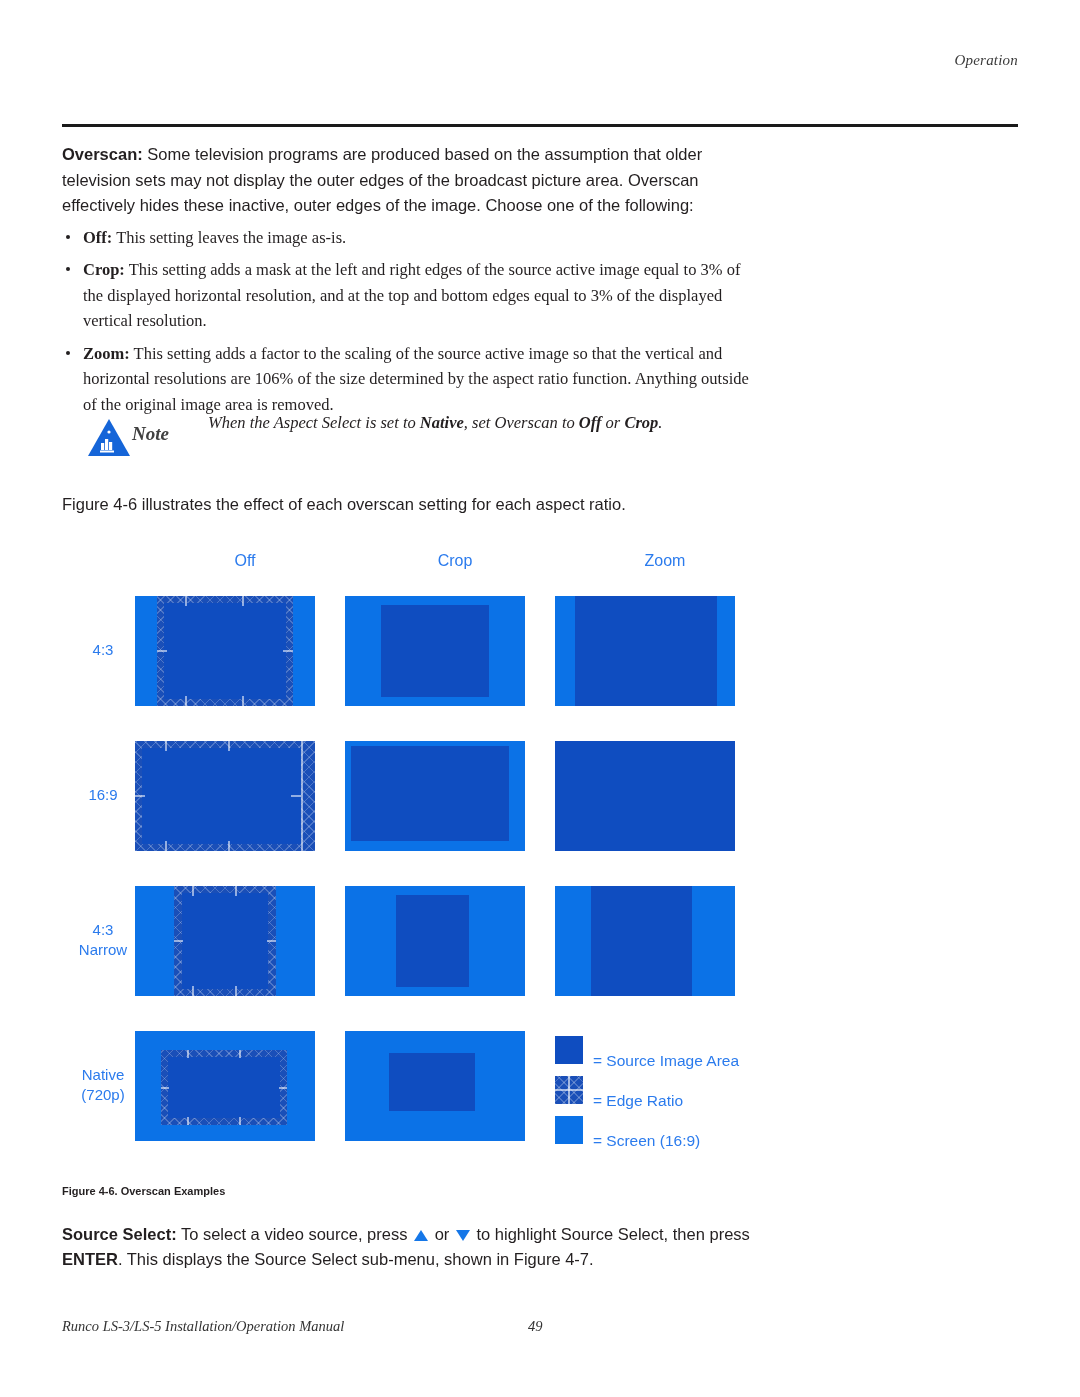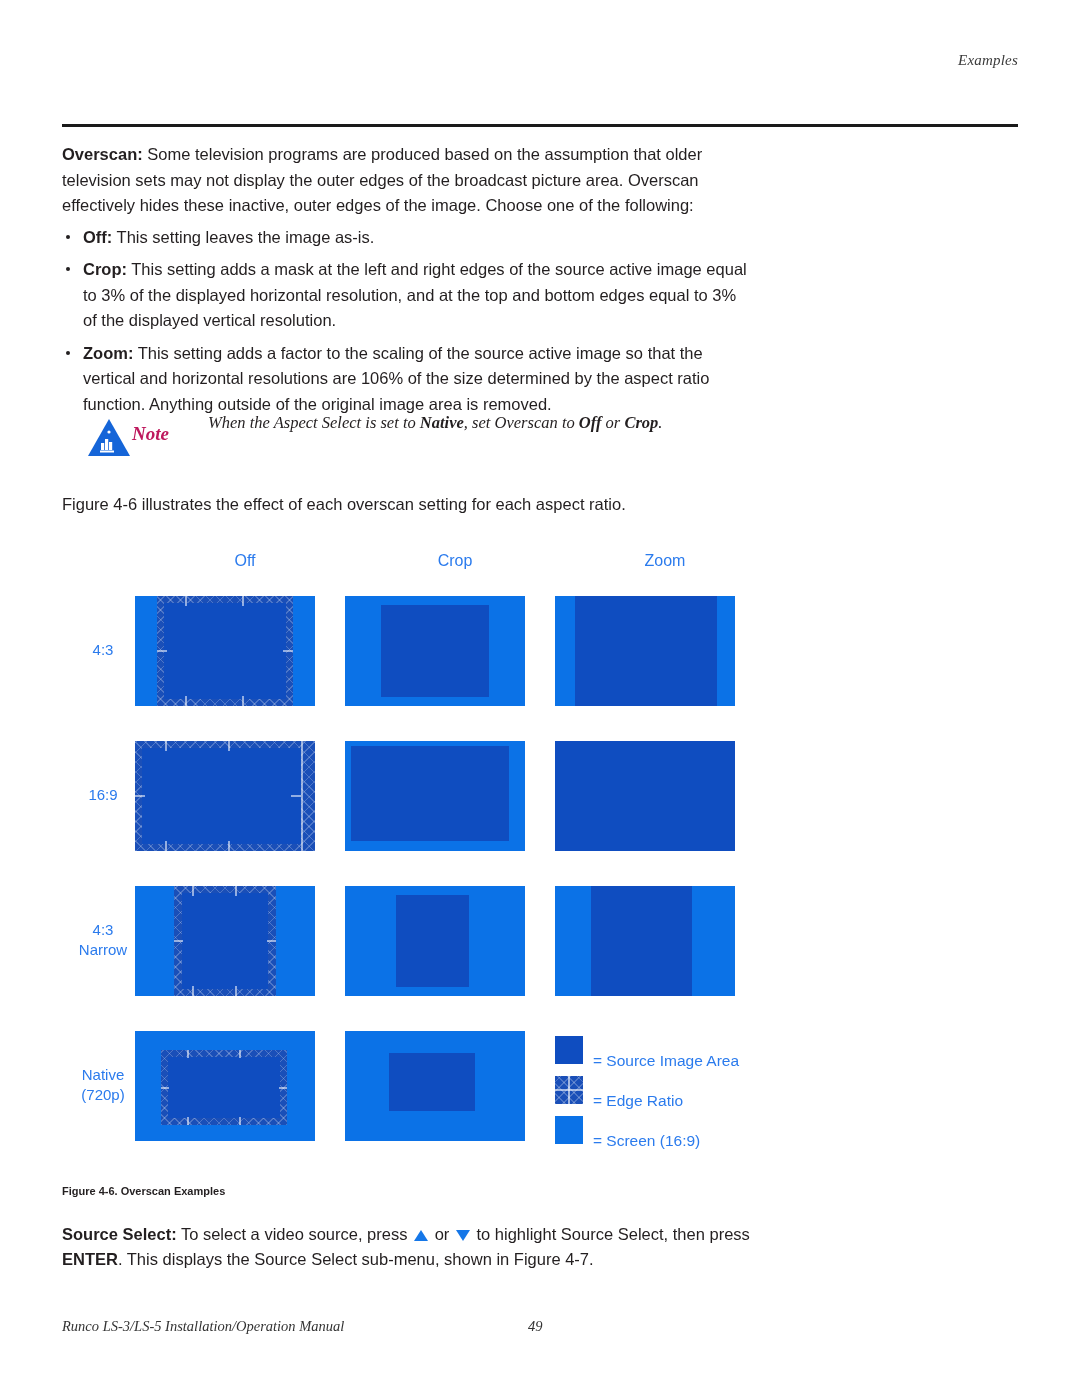--- a/index.html
+++ b/index.html
@@ -48,20 +48,21 @@
     margin: 0 0 4px 0;
     font-size: 16.5px;
     line-height: 25.5px;
     color: #231f20;
     text-align: left;
   }
   .bullet-list {
     margin: 6px 0 0 0;
     padding: 0;
     list-style: none;
+    font-family: Liberation Serif, serif;
   }
   .bullet-list li {
     position: relative;
     padding-left: 21px;
     margin-bottom: 7px;
     font-size: 16.5px;
     line-height: 25.5px;
   }
   .bullet-list li .dot {
     position: absolute;
@@ -90,21 +91,21 @@
     height: 42px;
   }
   .note-word {
     position: absolute;
     left: 70px;
     top: 18px;
     font-family: "Liberation Serif", serif;
     font-style: italic;
     font-weight: bold;
     font-size: 19px;
-    color: #be185d;
+    color: #404040;
   }
   .note-text {
     position: absolute;
     left: 146px;
     top: 6px;
     width: 560px;
     font-family: "Liberation Serif", serif;
     font-style: italic;
     font-size: 16.5px;
     line-height: 24px;
@@ -255,21 +256,21 @@
     bottom: 62px;
     font-family: "Liberation Serif", serif;
     font-style: italic;
     font-size: 14.5px;
     color: #333;
   }
 </style>
 </head>
 <body>
 
-<div class="page-header">Examples</div>
+<div class="page-header">Operation</div>
 <div class="header-rule"></div>
 
 <div class="content">
   <p class="para"><b>Overscan:</b><span> Some television programs are produced based on the assumption that older television sets may not display the outer edges of the broadcast picture area. Overscan effectively hides these inactive, outer edges of the image. Choose one of the following:</span></p>
 
   <ul class="bullet-list">
     <li>
       <span class="dot"></span>
       <b>Off:</b><span> This setting leaves the image as-is.</span>
     </li>

